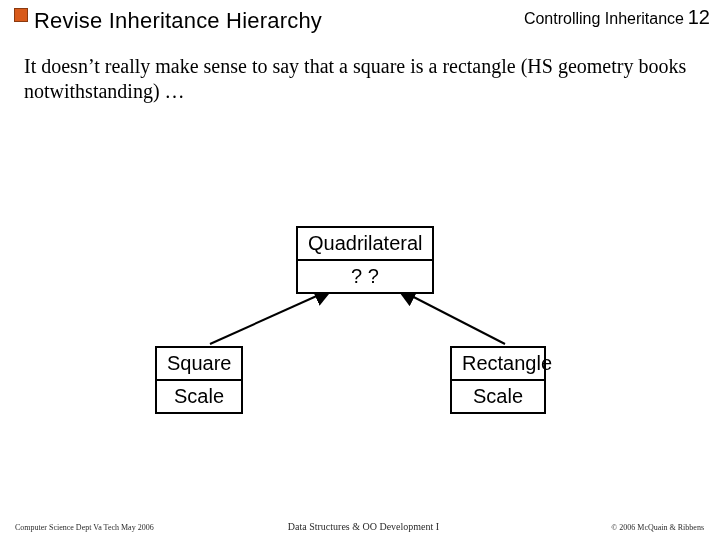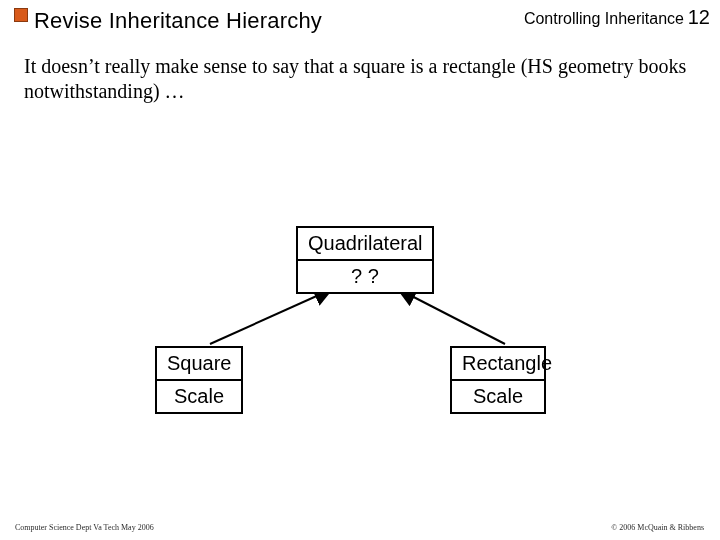--- a/index.html
+++ b/index.html
@@ -66,16 +66,17 @@
     </div>
 
     <div class="class-box child-right">
       <div class="class-row">Rectangle</div>
       <div class="class-row">Scale</div>
     </div>
   </div>
 
   <div class="footer">
     <div class="fl">Computer Science Dept Va Tech May 2006</div>
+    <div class="fc">Data Structures &amp; OO Development I</div>
     <div class="fr">© 2006  McQuain &amp; Ribbens</div>
   </div>
 
 </div>
 
 </body></html>

